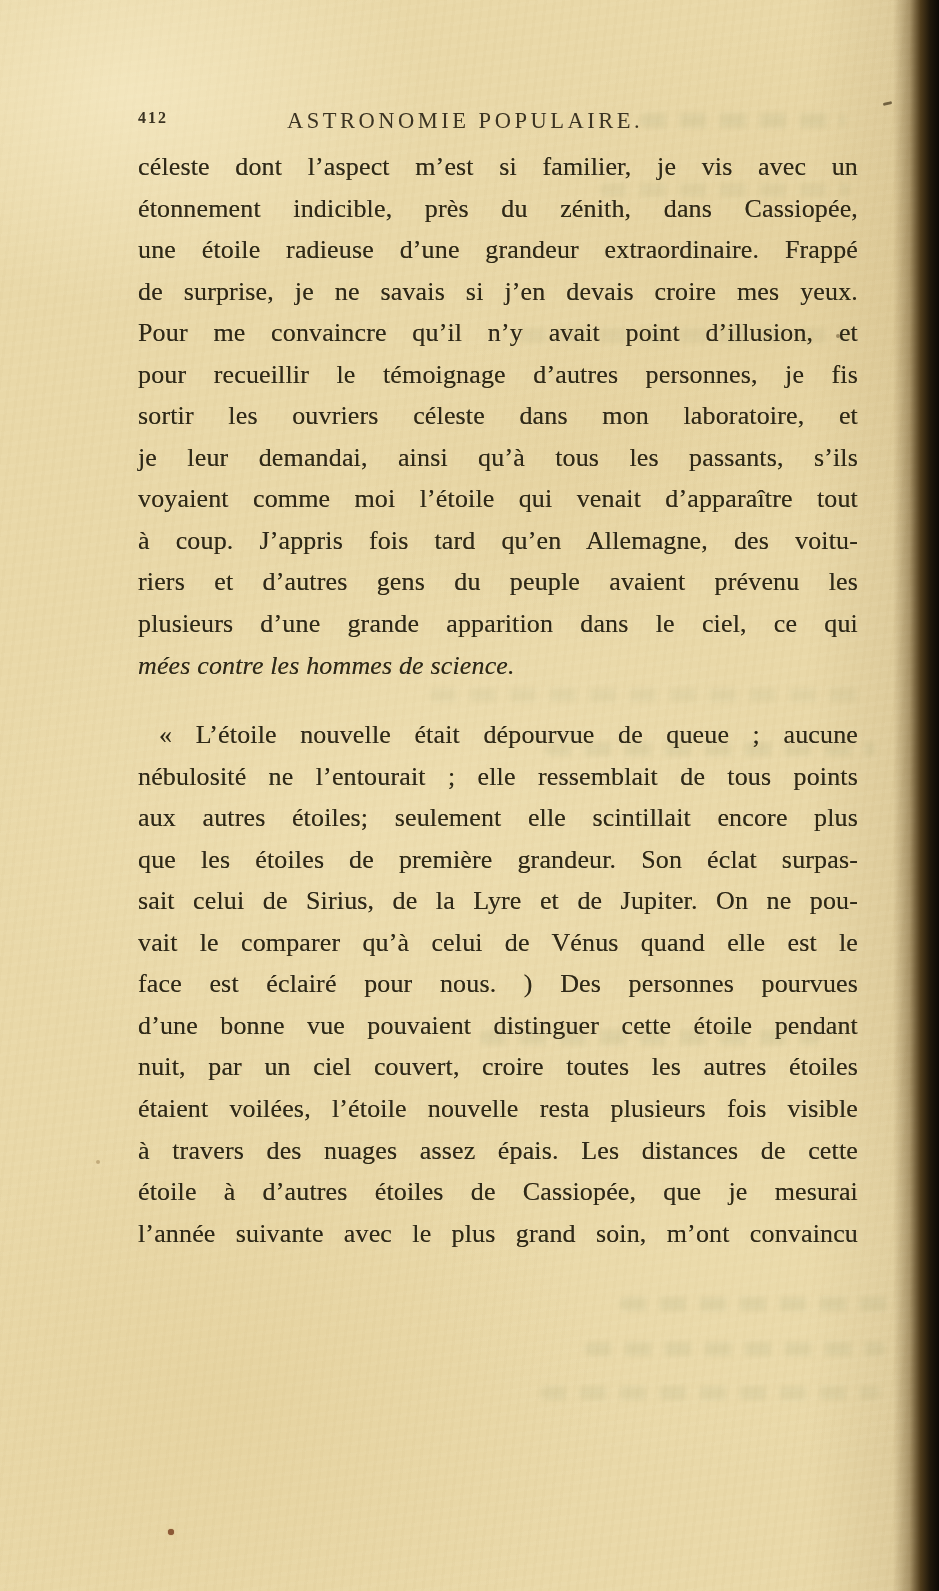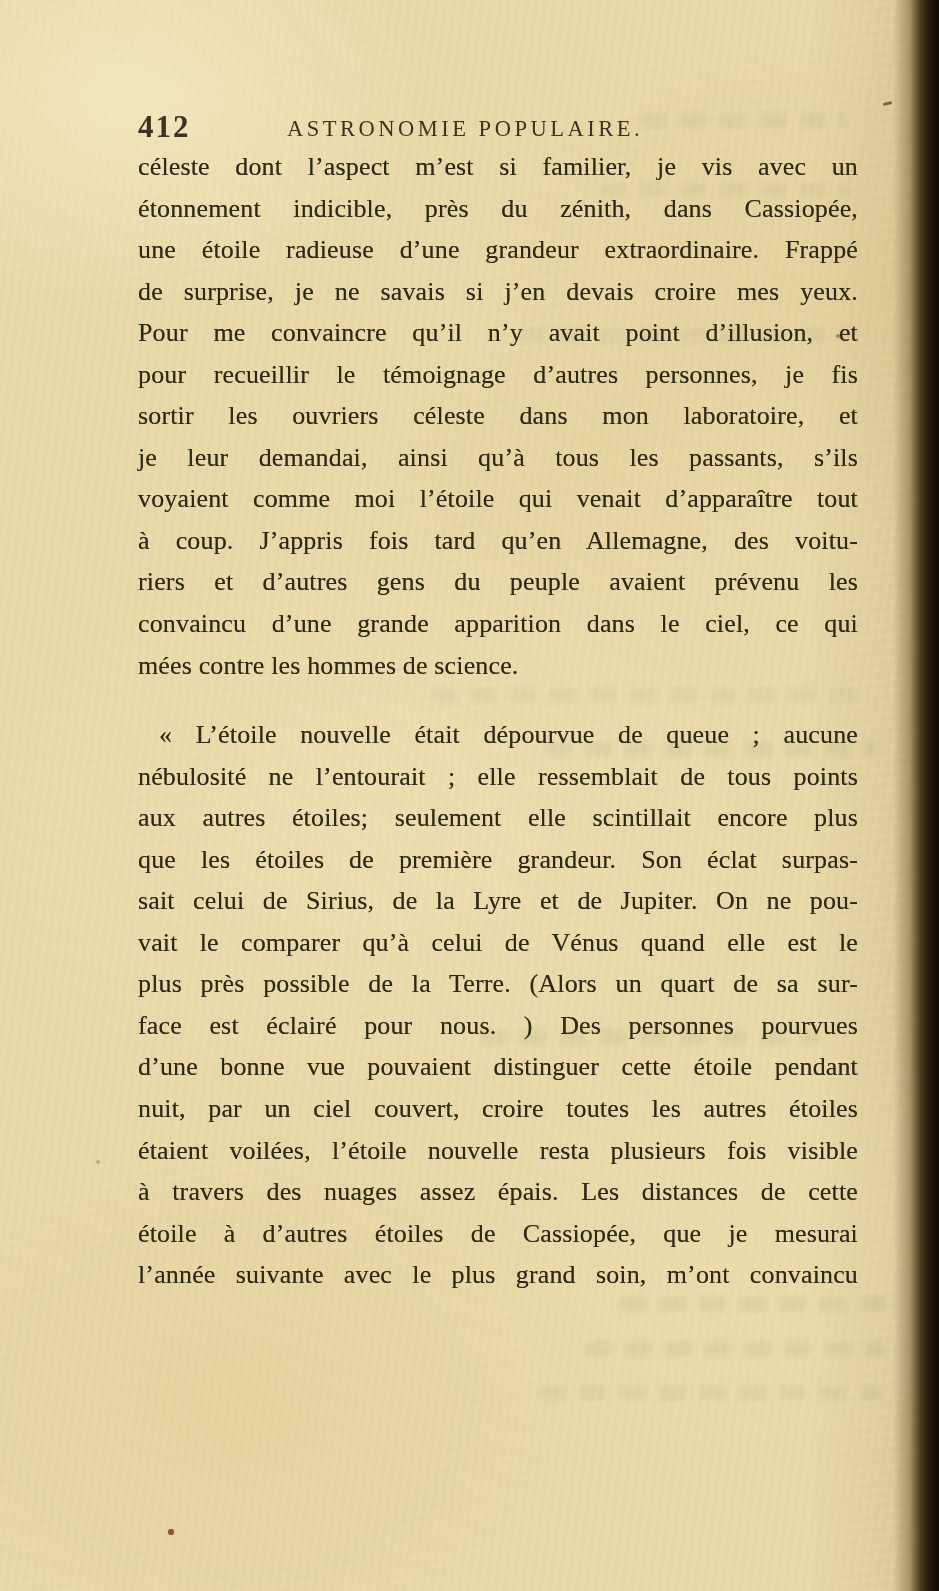--- a/index.html
+++ b/index.html
@@ -49,53 +49,52 @@
     top: 108px;
     left: 138px;
     width: 720px;
     height: 32px;
     color: var(--header-ink, #3b3322);
   }
   .pagenum {
     position: absolute;
     left: 0;
     top: 1px;
-    font-size: 31px;
+    font-size: 16px;
     letter-spacing: 2px;
     font-weight: bold;
   }
   .running-title {
     position: absolute;
     left: 327px;
     top: 0;
     transform: translateX(-50%);
     font-size: 22.5px;
     letter-spacing: 3.5px;
     white-space: nowrap;
-    margin-top: 8px;
   }
   .text-block {
     position: absolute;
     top: 146px;
     left: 138px;
     width: 720px;
     color: var(--ink, #2e2817);
   }
   .line {
     font-size: 26px;
     line-height: 41.55px;
     height: 41.55px;
     letter-spacing: 0.15px;
     text-align: justify;
     text-align-last: justify;
     white-space: nowrap;
     text-shadow: 0 0 0.5px rgba(46,40,23,0.55);
   }
   .line.indent { text-indent: 21px; margin-top: 28px; }
-  .line.para-end { text-align-last: left; }
+  .line.para-end { text-align-last: left; font-style: italic; }
   
   .ghost {
     position: absolute;
     border-radius: 6px;
     color: #7d8a5e;
     background: repeating-linear-gradient(90deg, currentColor 0 26px, rgba(0,0,0,0) 26px 40px);
     filter: blur(2.5px);
     pointer-events: none;
   }
   
@@ -131,29 +130,28 @@
       <div class="line">étonnement indicible, près du zénith, dans Cassiopée,</div>
       <div class="line">une étoile radieuse d’une grandeur extraordinaire. Frappé</div>
       <div class="line">de surprise, je ne savais si j’en devais croire mes yeux.</div>
       <div class="line">Pour me convaincre qu’il n’y avait point d’illusion, et</div>
       <div class="line">pour recueillir le témoignage d’autres personnes, je fis</div>
       <div class="line">sortir les ouvriers céleste dans mon laboratoire, et</div>
       <div class="line">je leur demandai, ainsi qu’à tous les passants, s’ils</div>
       <div class="line">voyaient comme moi l’étoile qui venait d’apparaître tout</div>
       <div class="line">à coup. J’appris fois tard qu’en Allemagne, des voitu-</div>
       <div class="line">riers et d’autres gens du peuple avaient prévenu les</div>
-      <div class="line">convaincu d’une grande apparition dans le ciel, ce qui</div>
+      <div class="line">plusieurs d’une grande apparition dans le ciel, ce qui</div>
       <div class="line para-end">mées contre les hommes de science.</div>
       <div class="line indent">« L’étoile nouvelle était dépourvue de queue ; aucune</div>
       <div class="line">nébulosité ne l’entourait ; elle ressemblait de tous points</div>
       <div class="line">aux autres étoiles; seulement elle scintillait encore plus</div>
       <div class="line">que les étoiles de première grandeur. Son éclat surpas-</div>
       <div class="line">sait celui de Sirius, de la Lyre et de Jupiter. On ne pou-</div>
       <div class="line">vait le comparer qu’à celui de Vénus quand elle est le</div>
-      <div class="line">plus près possible de la Terre. (Alors un quart de sa sur-</div>
       <div class="line">face est éclairé pour nous. ) Des personnes pourvues</div>
       <div class="line">d’une bonne vue pouvaient distinguer cette étoile pendant</div>
       <div class="line">nuit, par un ciel couvert, croire toutes les autres étoiles</div>
       <div class="line">étaient voilées, l’étoile nouvelle resta plusieurs fois visible</div>
       <div class="line">à travers des nuages assez épais. Les distances de cette</div>
       <div class="line">étoile à d’autres étoiles de Cassiopée, que je mesurai</div>
       <div class="line">l’année suivante avec le plus grand soin, m’ont convaincu</div>
     </div>
 
   <span class="speck s1"></span>

